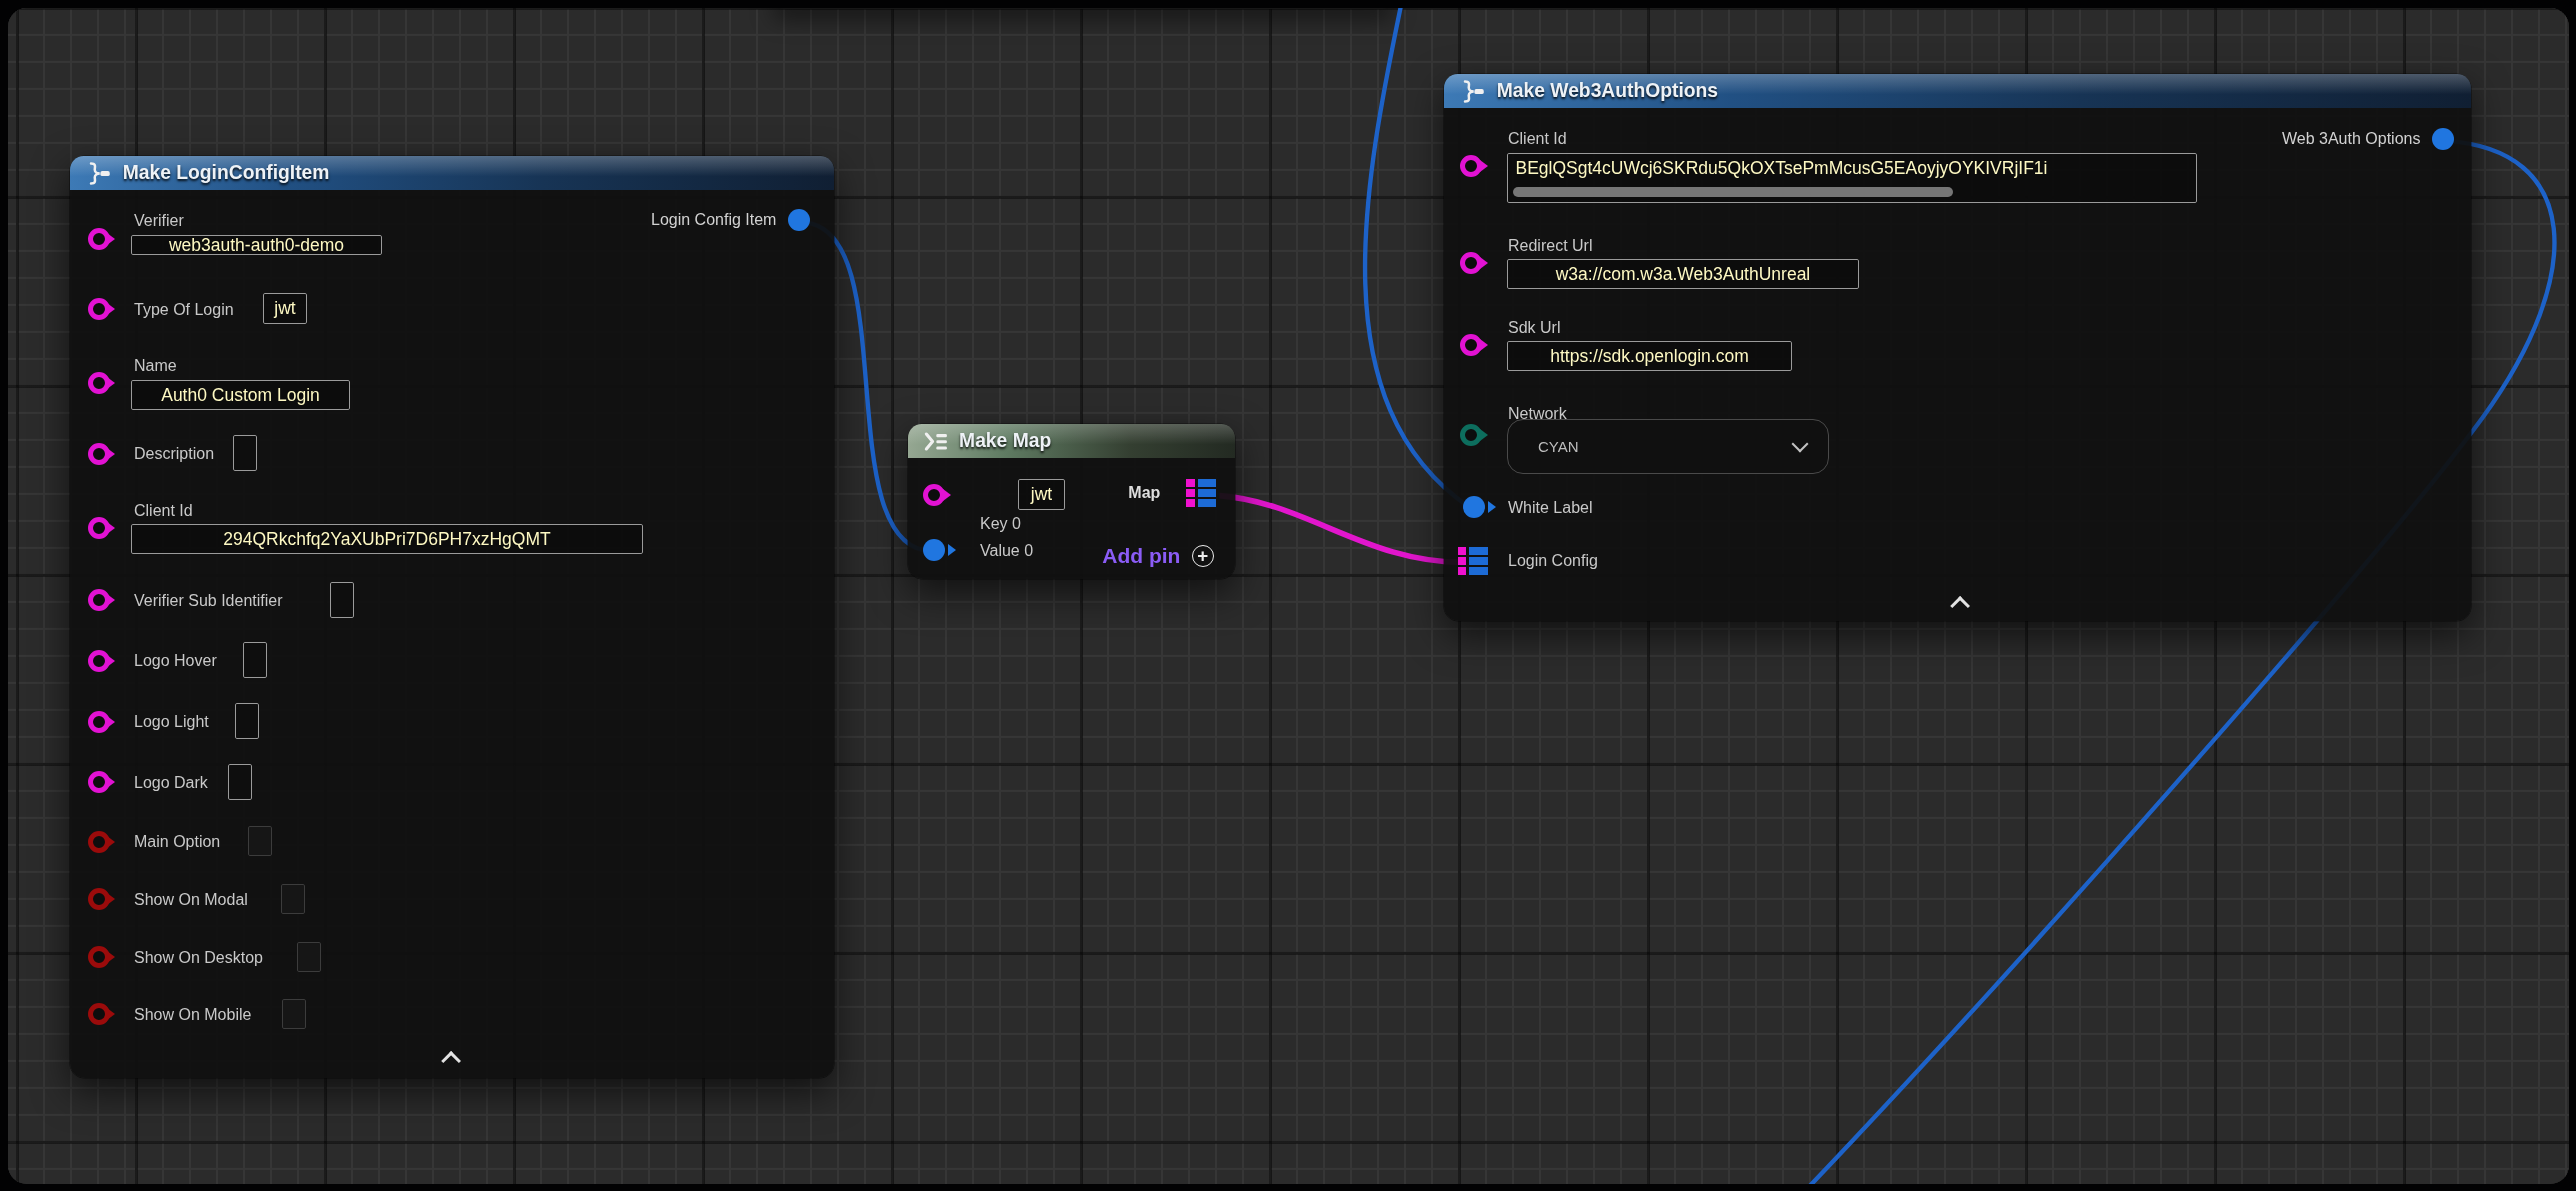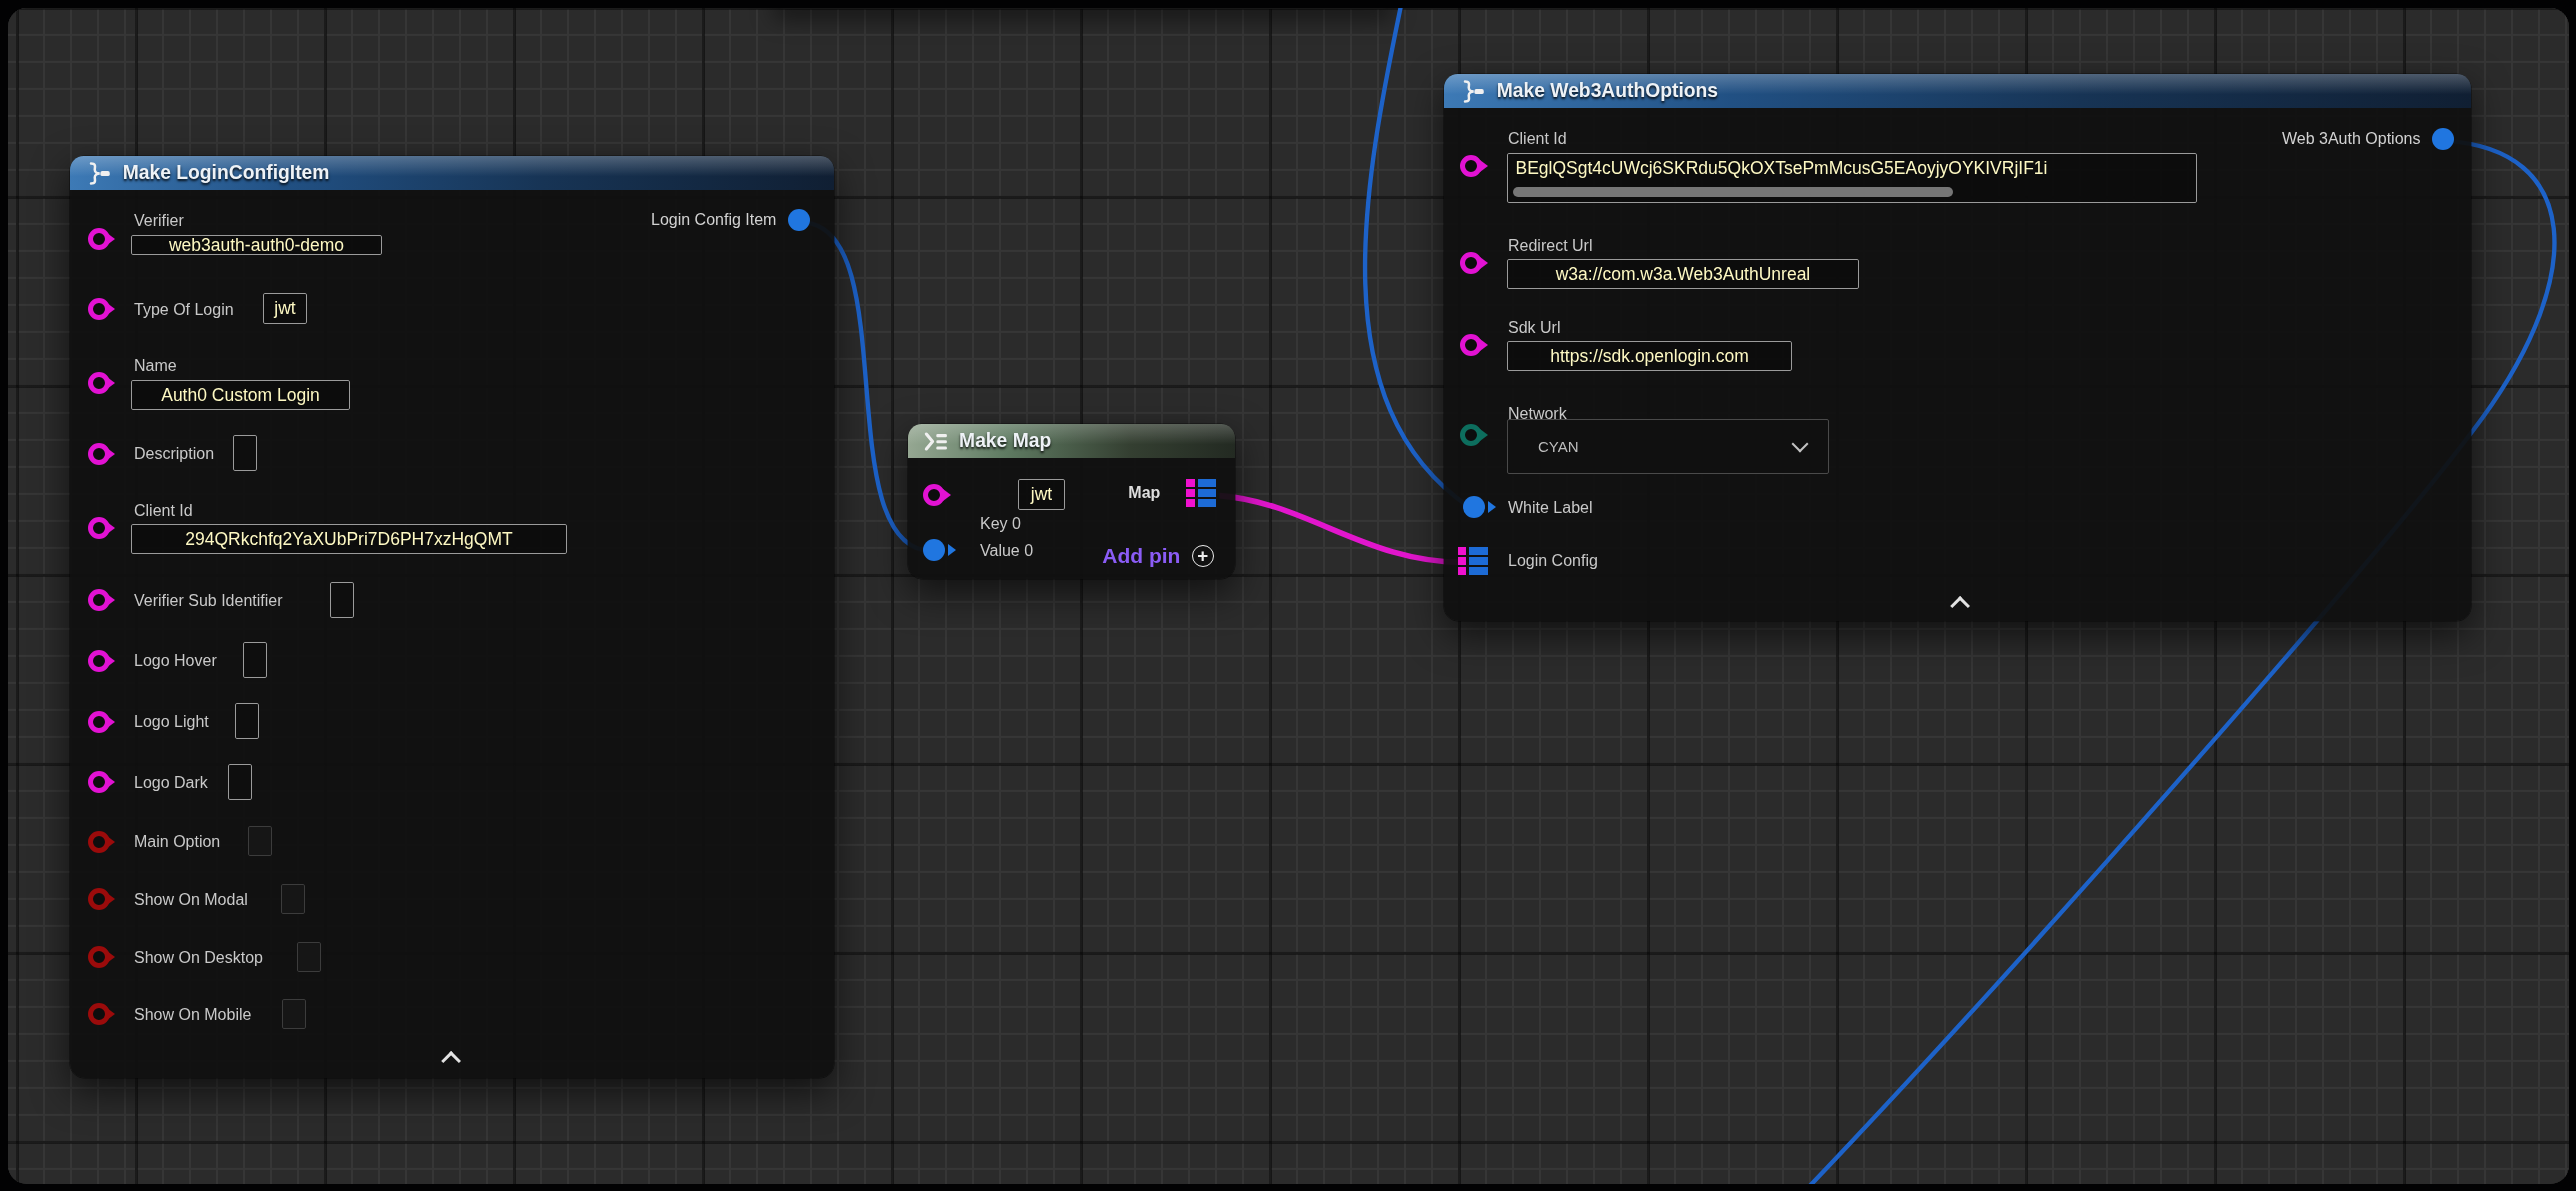--- a/index.html
+++ b/index.html
@@ -52,21 +52,21 @@
     border-bottom:2.5px solid #c2c2c2;transform:rotate(45deg);margin-top:-5px;}
   .outrow{position:absolute;display:flex;align-items:center;gap:11.2px;}
   .outrow .pin{position:relative;flex:none;}
   .outlbl{font-size:16px;color:#d2d2d2;white-space:nowrap;}
   .addico{width:22.4px;height:22.4px;border:1.9px solid #ededed;border-radius:50%;box-sizing:border-box;
     display:flex;align-items:center;justify-content:center;color:#ededed;
     font-size:18.7px;font-weight:bold;line-height:1;}
   .addico::before{content:"+";}
   .addlbl{font-size:21px;font-weight:bold;color:#8b5cf6;white-space:nowrap;}
   .dropdown{position:absolute;box-sizing:border-box;background:#101010;
-    border:1.2px solid #4a4a4a;border-radius:2px;display:flex;align-items:center;
+    border:1.2px solid #4a4a4a;border-radius:16px;display:flex;align-items:center;
     justify-content:space-between;padding:0 22.4px 0 30px;color:#bdbdbd;font-size:15px;}
   .scrollbar{position:absolute;background:#767676;border-radius:5px;height:10px;}
   .offnode{position:absolute;background:#171717;border-radius:0 0 10px 10px;
     box-shadow:0 10px 21px rgba(0,0,0,.5);}
   .hdrico{flex:none;}
 </style>
 </head>
 <body>
 
 <div id="viewport">
@@ -115,21 +115,21 @@
 
     <div>
       <span class="pin ring wedge" style="--c:#e212d3;left:17.5px;top:287px;"></span>
       <span class="lbl" style="left:64px;top:287px;">Description</span>
       <div class="efield" style="left:163px;top:279px;"></div>
     </div>
 
     <div>
       <span class="lbl" style="left:64px;top:344px;">Client Id</span>
       <span class="pin ring wedge" style="--c:#e212d3;left:17.5px;top:361px;"></span>
-      <div class="field" style="left:61px;top:368px;width:436px;height:30px;">294QRkchfq2YaXUbPri7D6PH7xzHgQMT</div>
+      <div class="field" style="left:61px;top:368px;width:512px;height:30px;">294QRkchfq2YaXUbPri7D6PH7xzHgQMT</div>
     </div>
 
     <div>
       <span class="pin ring wedge" style="--c:#e212d3;left:17.5px;top:433px;"></span>
       <span class="lbl" style="left:64px;top:434px;">Verifier Sub Identifier</span>
       <div class="efield" style="left:260px;top:426px;"></div>
     </div>
 
     <div>
       <span class="pin ring wedge" style="--c:#e212d3;left:17.5px;top:494px;"></span>

